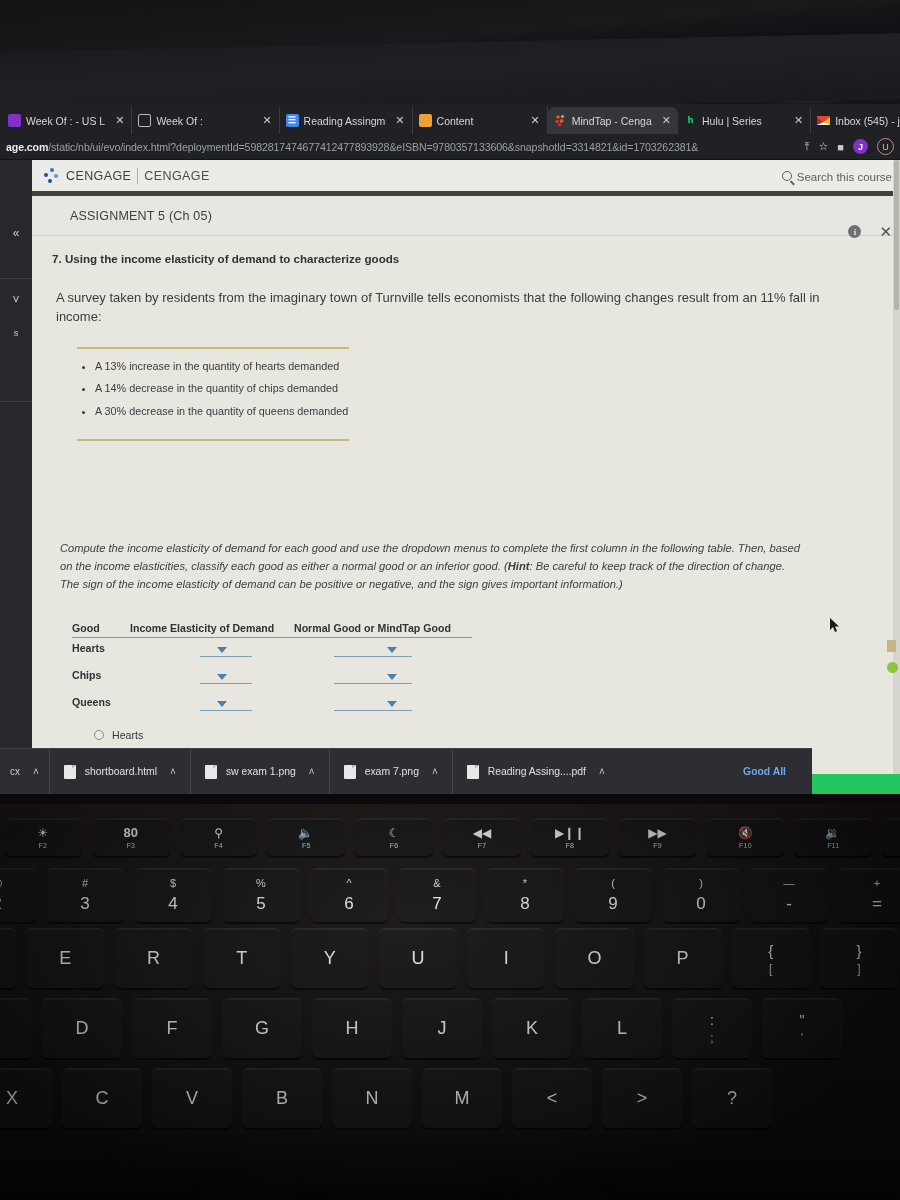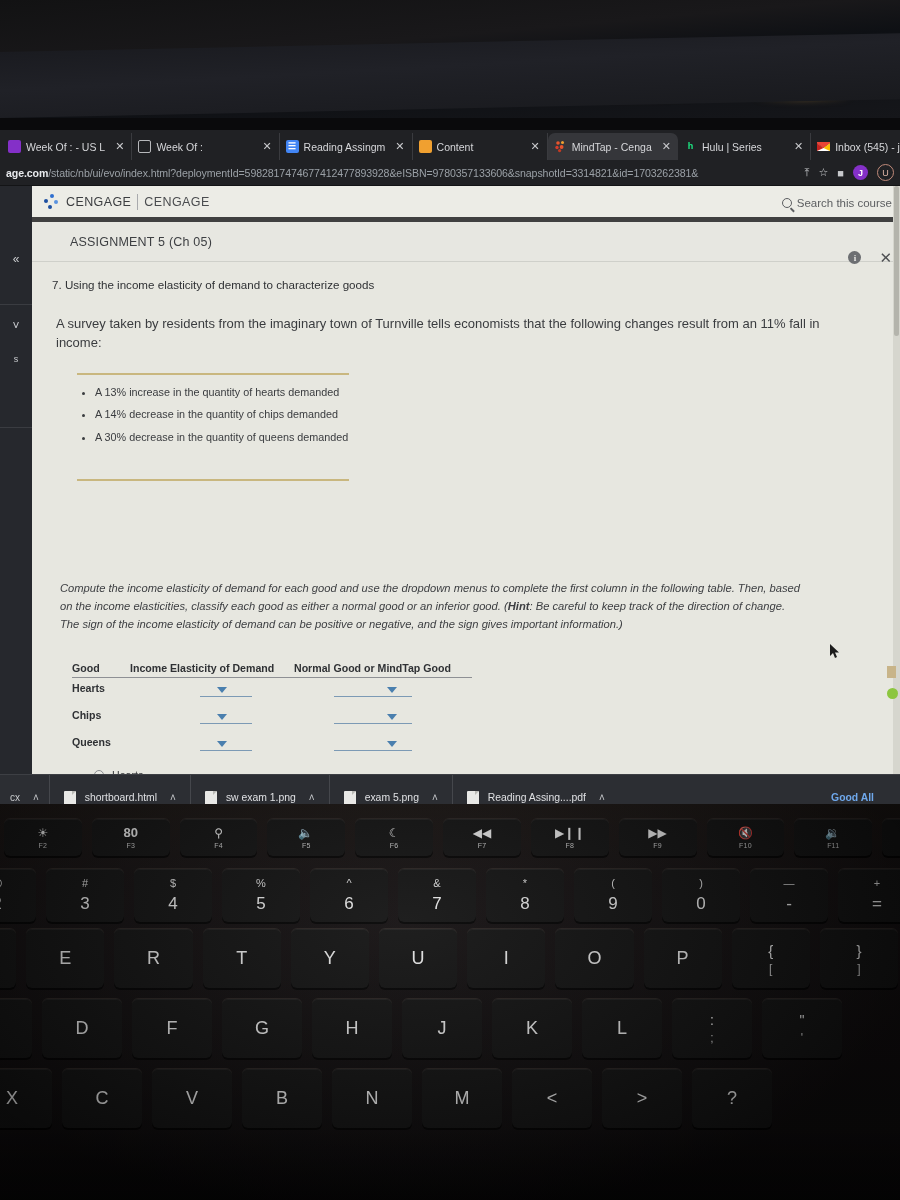--- a/index.html
+++ b/index.html
@@ -26,21 +26,21 @@
     filter: blur(4px);
   }
   .room .bezel {
     position:absolute; left:0; top:52px; width:900px; height:66px;
     background: linear-gradient(178deg, #1a1b20 0%, #202127 40%, #191a1e 100%);
     transform: skewY(-1.2deg); transform-origin: left top;
   }
 
   
   .browser {
-    position: absolute; left: 0; top: 130px; width: 900px; height: 690px;
+    position: absolute; left: 0; top: 104px; width: 900px; height: 690px;
     background: #22c55e; overflow: hidden;
   }
 
   
   .tabstrip {
     position: relative; height: 30px; background: #202124;
     display: flex; align-items: flex-end; padding-left: 2px;
   }
   .tab {
     display: flex; align-items: center; height: 27px; padding: 0 4px 0 6px;
@@ -114,21 +114,21 @@
   .cg-dots { width: 16px; height: 16px; position: relative; }
   .cg-dots i { position: absolute; width: 4px; height: 4px; border-radius: 50%; background: #1c4fa1; }
   .cg-dots i:nth-child(1){ left:6px; top:0; background:#2f6fd0;}
   .cg-dots i:nth-child(2){ left:0px; top:5px; background:#1c4fa1;}
   .cg-dots i:nth-child(3){ left:10px; top:6px; background:#5a93e0;}
   .cg-dots i:nth-child(4){ left:4px; top:11px; background:#1c4fa1;}
   .cg-name { font-size: 12.5px; color: #3b3d40; letter-spacing: .4px; }
   .cg-sep { width:1px; height:16px; background:#a9aaad; }
   .cg-sub { font-size: 12.5px; color: #4a4c4f; letter-spacing: .4px; }
   .search-course {
-    position: absolute; right: 8px; top: 11px; display:flex; align-items:center; gap:5px;
+    position: absolute; right: 8px; top: 11px; display:flex; gap:5px;
     font-size: 11.5px; color: #5c5e61;
   }
   .mag {
     width: 10px; height: 10px; border: 1.4px solid #5c5e61; border-radius: 50%; position: relative;
   }
   .mag:after { content:''; position:absolute; right:-4px; bottom:-3px; width:5px; height:1.5px;
     background:#5c5e61; transform: rotate(45deg); }
 
   .mt-subhdr {
     height: 40px; background: #e7e7e1; border-bottom: 1px solid #cfd0ca;
@@ -138,29 +138,29 @@
   .hdr-actions { position:absolute; right: 8px; top: 28px; display:flex; align-items:center; gap: 18px; }
   .info-ic {
     width: 13px; height: 13px; border-radius: 50%; background:#6d6f72; color:#e9e9e5;
     font-size: 9px; font-weight:bold; display:flex; align-items:center; justify-content:center;
     font-family: "Liberation Serif", serif;
   }
   .close-ic { font-size: 15px; color: #4e5053; line-height: 1; }
 
   .qbody { padding: 16px 0 0 0; position: relative; }
   .qnum {
-    font-size: 11.6px; font-weight: normal; color: #2f3134; padding-left: 20px;
+    font-size: 11.6px; font-weight: bold; color: #2f3134; padding-left: 20px;
   }
   .qintro {
     font-size: 13px; color: #3a3c3f; padding: 24px 60px 0 24px; line-height: 1.45;
   }
 
   .goldbox { margin: 20px 0 0 45px; width: 272px; }
   .goldrule { height: 2px; background: #c9b77f; }
-  .bullets { padding: 12px 0 24px 18px; }
+  .bullets { padding: 12px 0 10px 18px; }
   .bullets li { font-size: 10.8px; color: #3a3c3f; line-height: 1; margin-bottom: 12px; list-style: disc; }
 
   .compute {
     font-style: italic; font-size: 11.2px; color: #3c3e41; line-height: 1.62;
     padding: 98px 95px 0 28px;
   }
   .compute b { font-style: italic; }
 
   
   .etable { margin: 28px 0 0 40px; width: 400px; font-size: 10.6px; color: #2f3134; }
@@ -199,21 +199,21 @@
   }
   .page-scroll .thumb { position:absolute; left:1px; top:0; width:5px; height:150px; background:#b4b4ac; border-radius:3px; }
   .edge-icons { position: absolute; right: 2px; top: 480px; display:flex; flex-direction:column; gap:10px; }
   .edge-icons .e1 { width:9px;height:12px;background:#c8b489; }
   .edge-icons .e2 { width:11px;height:11px;border-radius:50%;background:#8cc63f; }
 
   .cursor { position: absolute; left: 830px; top: 458px; width: 9px; height: 14px; }
 
   
   .shelf {
-    position: absolute; left: 0; bottom: 0; width: 900px; height: 46px;
+    position: absolute; left: 0; bottom: 0; width: 812px; height: 46px;
     background: #2c2e33; display: flex; align-items: center; border-top: 1px solid #3d3f44;
   }
   .dl-first { display:flex; align-items:center; gap:13px; padding: 0 10px; color:#c9cbce; font-size:10px; }
   .dl-item {
     display: flex; align-items: center; gap: 9px; padding: 0 14px; height: 46px;
     border-left: 1px solid #45474c; color: #dfe0e3; font-size: 10.4px; white-space: nowrap;
   }
   .dl-ic { width: 12px; height: 14px; background: #e8e8e6; border-radius: 1px; position: relative; flex:0 0 12px; }
   .dl-ic:after { content:''; position:absolute; right:0; top:0; border-left:4px solid #b9b9b5; border-bottom:4px solid transparent; }
   .dl-car { font-size: 10px; color: #c9cbce; margin-left: 4px; }
@@ -497,21 +497,21 @@
         <span>shortboard.html</span>
         <span class="dl-car">˄</span>
       </div>
       <div class="dl-item">
         <span class="dl-ic"></span>
         <span>sw exam 1.png</span>
         <span class="dl-car">˄</span>
       </div>
       <div class="dl-item">
         <span class="dl-ic"></span>
-        <span>exam 5.png</span>
+        <span>exam 7.png</span>
         <span class="dl-car">˄</span>
       </div>
       <div class="dl-item">
         <span class="dl-ic"></span>
         <span>Reading Assing....pdf</span>
         <span class="dl-car">˄</span>
       </div>
       <div class="show-all">Good All</div>
     </div>
   </div>

